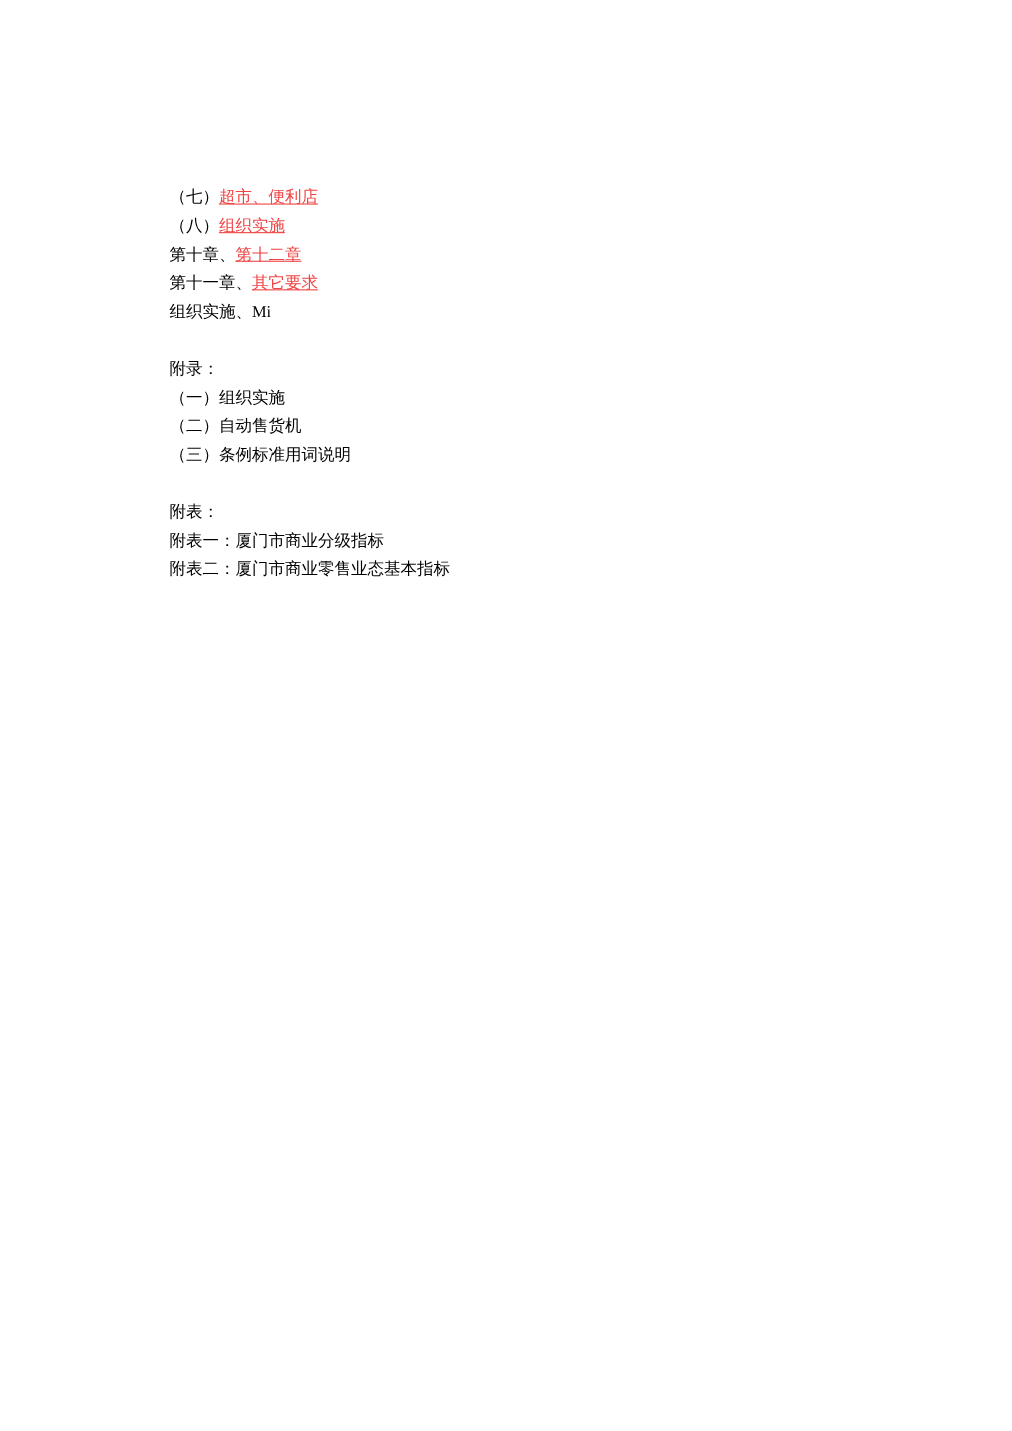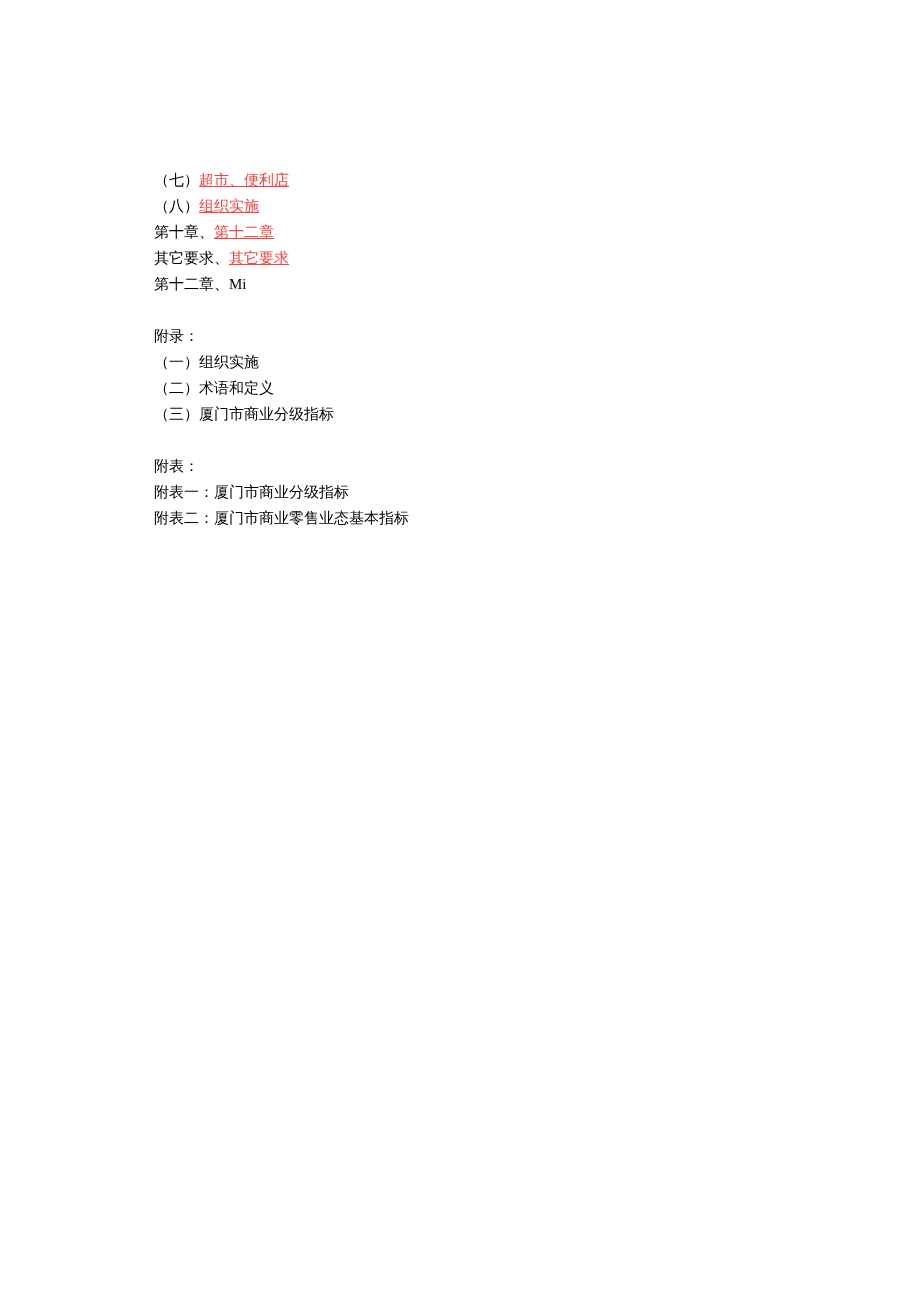--- a/index.html
+++ b/index.html
@@ -35,39 +35,39 @@
 <div class="line">
   <span>（七）</span><span class="link">超市、便利店</span>
 </div>
 <div class="line">
   <span>（八）</span><span class="link">组织实施</span>
 </div>
 <div class="line">
   <span>第十章、</span><span class="link">第十二章</span>
 </div>
 <div class="line">
-  <span>其它要求、</span><span class="link">其它要求</span>
+  <span>第十一章、</span><span class="link">其它要求</span>
 </div>
 <div class="line">
-  <span>第十二章、Mi</span>
+  <span>组织实施、Mi</span>
 </div>
 
 <div class="section-gap"></div>
 
 <div class="line">
   <span>附录：</span>
 </div>
 <div class="line">
   <span>（一）组织实施</span>
 </div>
 <div class="line">
-  <span>（二）术语和定义</span>
+  <span>（二）自动售货机</span>
 </div>
 <div class="line">
-  <span>（三）厦门市商业分级指标</span>
+  <span>（三）条例标准用词说明</span>
 </div>
 
 <div class="section-gap"></div>
 
 <div class="line">
   <span>附表：</span>
 </div>
 <div class="line">
   <span>附表一：厦门市商业分级指标</span>
 </div>

